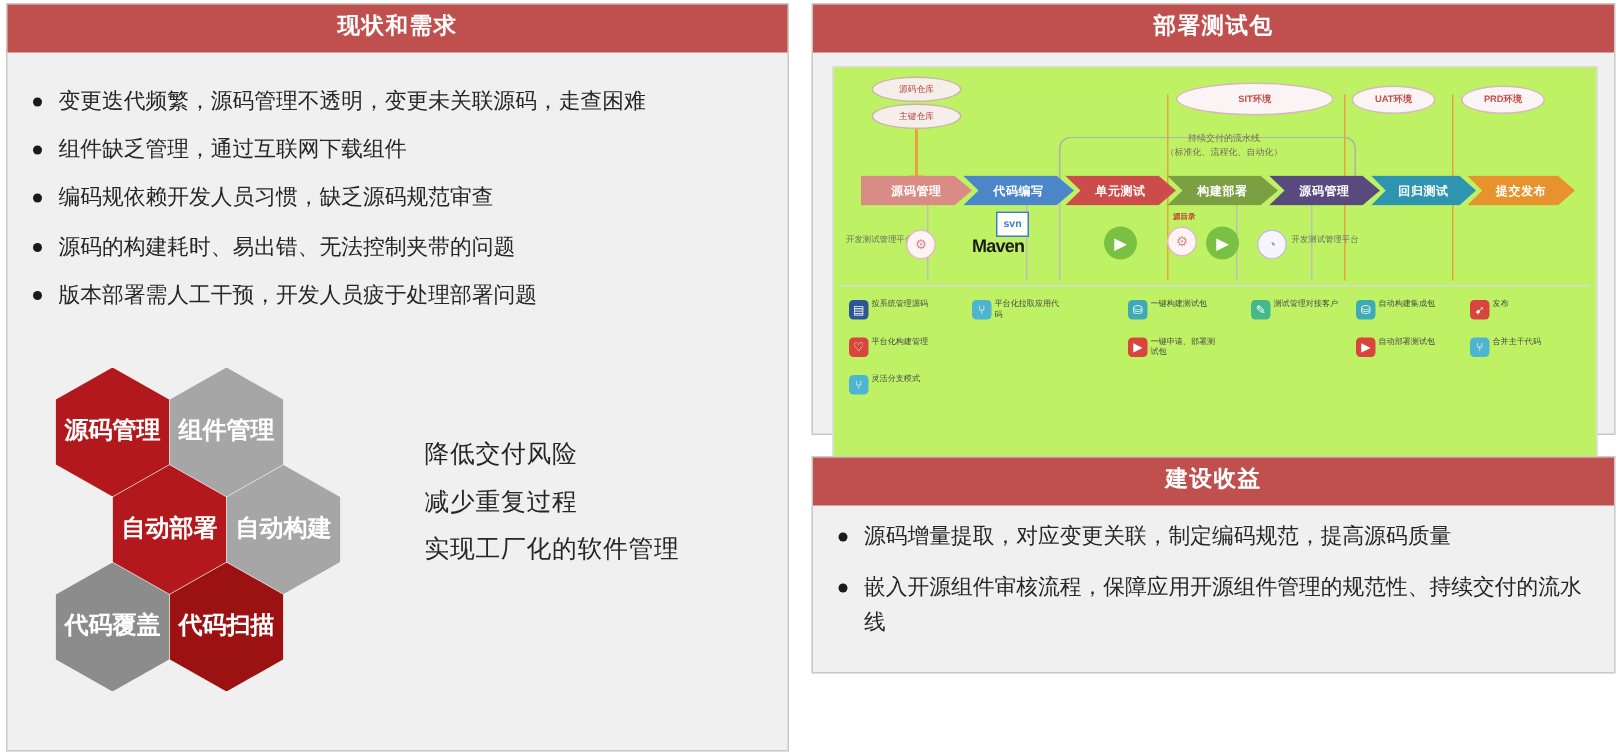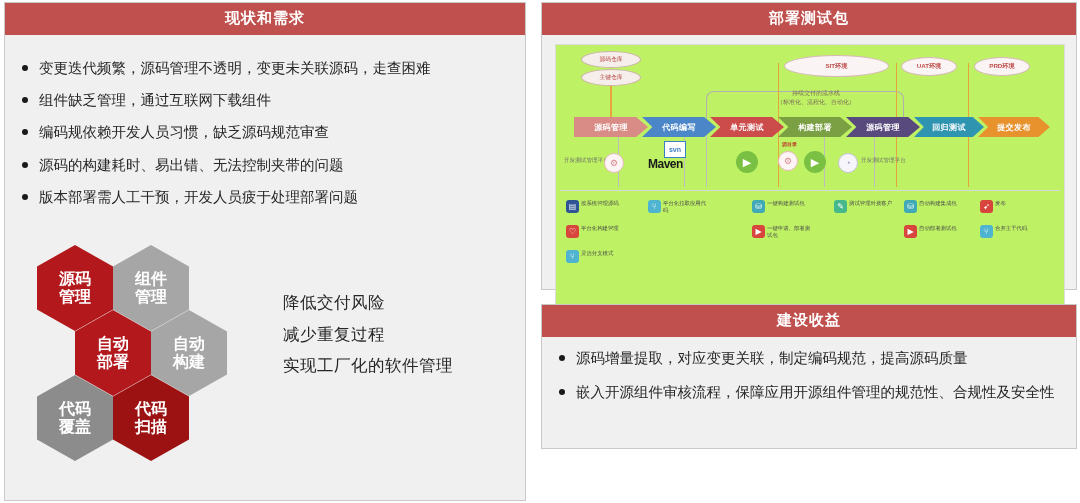--- a/index.html
+++ b/index.html
@@ -50,21 +50,21 @@
   #current-bullets { margin-top: 12px; }
   #current-bullets li { margin-bottom: 10px; }
   #benefit-bullets li { margin-bottom: 11px; line-height: 1.6; }
 
   
   .hex-zone { position: absolute; left: 18px; top: 236px; width: 250px; height: 240px; }
   .hex {
     position: absolute;
     width: 76px; height: 86px;
     clip-path: polygon(50% 0%, 100% 25%, 100% 75%, 50% 100%, 0% 75%, 0% 25%);
-    display: flex; flex-direction: column;
+    display: flex; flex-direction: row;
     align-items: center; justify-content: center;
     color: #ffffff;
     font-size: 16px;
     font-weight: bold;
     line-height: 1.12;
     text-align: center;
   }
   .hex span { display: block; }
   .hex.red  { background: #b3191c; }
   .hex.gray { background: #a6a6a6; }
@@ -349,18 +349,18 @@
       <div class="icon-sq cyan">⑂</div>
       <div class="icon-txt">合并主干代码</div>
     </div>
   </div>
 
   <section class="panel" id="panel-benefit">
     <div class="panel-header">建设收益</div>
     <div class="panel-body">
       <ul class="bullets" id="benefit-bullets">
         <li>源码增量提取，对应变更关联，制定编码规范，提高源码质量</li>
-        <li>嵌入开源组件审核流程，保障应用开源组件管理的规范性、合规性及安全性</li>
+        <li>嵌入开源组件审核流程，保障应用开源组件管理的规范性、持续交付的流水线</li>
       </ul>
     </div>
   </section>
 
 </div>
 
 </body></html>

